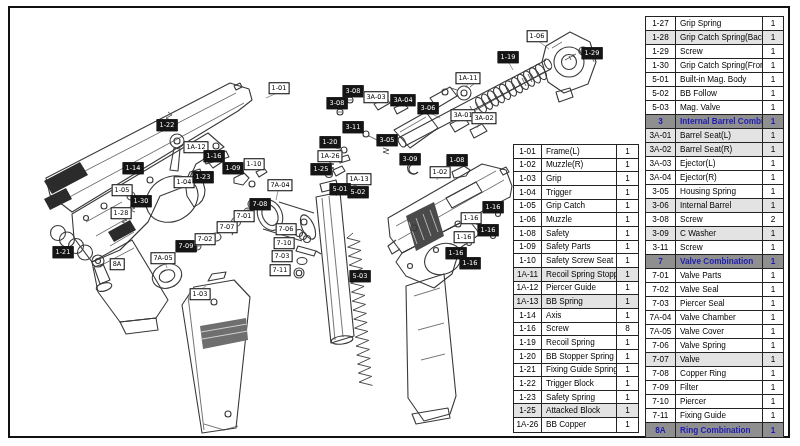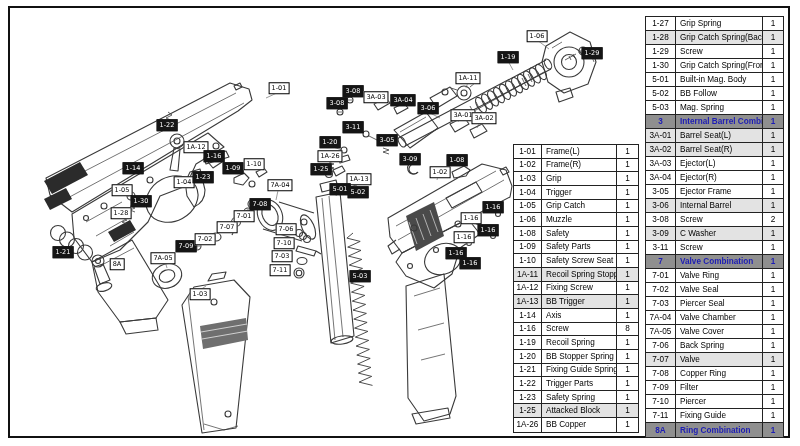--- a/index.html
+++ b/index.html
@@ -290,21 +290,21 @@
   </div>
 
 <div id="table-mid" class="ptable" style="left:513px;top:144px;width:126px;">
     <div class="t-row plain" style="height: 13.67px;">
       <div class="c-no">1-01</div>
       <div class="c-name">Frame(L)</div>
       <div class="c-qty">1</div>
     </div>
     <div class="t-row plain" style="height: 13.67px;">
       <div class="c-no">1-02</div>
-      <div class="c-name">Frame(R)</div>
+      <div class="c-name">Muzzle(R)</div>
       <div class="c-qty">1</div>
     </div>
     <div class="t-row plain" style="height: 13.67px;">
       <div class="c-no">1-03</div>
       <div class="c-name">Grip</div>
       <div class="c-qty">1</div>
     </div>
     <div class="t-row plain" style="height: 13.67px;">
       <div class="c-no">1-04</div>
       <div class="c-name">Trigger</div>
@@ -335,26 +335,26 @@
       <div class="c-name">Safety Screw Seat</div>
       <div class="c-qty">1</div>
     </div>
     <div class="t-row shade" style="height: 13.67px;">
       <div class="c-no">1A-11</div>
       <div class="c-name">Recoil Spring Stopper</div>
       <div class="c-qty">1</div>
     </div>
     <div class="t-row plain" style="height: 13.67px;">
       <div class="c-no">1A-12</div>
-      <div class="c-name">Fixing Screw</div>
+      <div class="c-name">Piercer Guide</div>
       <div class="c-qty">1</div>
     </div>
     <div class="t-row shade" style="height: 13.67px;">
       <div class="c-no">1A-13</div>
-      <div class="c-name">BB Trigger</div>
+      <div class="c-name">BB Spring</div>
       <div class="c-qty">1</div>
     </div>
     <div class="t-row plain" style="height: 13.67px;">
       <div class="c-no">1-14</div>
       <div class="c-name">Axis</div>
       <div class="c-qty">1</div>
     </div>
     <div class="t-row plain" style="height: 13.67px;">
       <div class="c-no">1-16</div>
       <div class="c-name">Screw</div>
@@ -370,21 +370,21 @@
       <div class="c-name">BB Stopper Spring</div>
       <div class="c-qty">1</div>
     </div>
     <div class="t-row plain" style="height: 13.67px;">
       <div class="c-no">1-21</div>
       <div class="c-name">Fixing Guide Spring</div>
       <div class="c-qty">1</div>
     </div>
     <div class="t-row plain" style="height: 13.67px;">
       <div class="c-no">1-22</div>
-      <div class="c-name">Trigger Parts</div>
+      <div class="c-name">Trigger Block</div>
       <div class="c-qty">1</div>
     </div>
     <div class="t-row plain" style="height: 13.67px;">
       <div class="c-no">1-23</div>
       <div class="c-name">Safety Spring</div>
       <div class="c-qty">1</div>
     </div>
     <div class="t-row shade" style="height: 13.67px;">
       <div class="c-no">1-25</div>
       <div class="c-name">Attacked Block</div>
@@ -423,21 +423,21 @@
       <div class="c-name">Built-in Mag. Body</div>
       <div class="c-qty">1</div>
     </div>
     <div class="t-row plain" style="height: 14.03px;">
       <div class="c-no">5-02</div>
       <div class="c-name">BB Follow</div>
       <div class="c-qty">1</div>
     </div>
     <div class="t-row plain" style="height: 14.03px;">
       <div class="c-no">5-03</div>
-      <div class="c-name">Mag. Spring</div>
+      <div class="c-name">Mag. Valve</div>
       <div class="c-qty">1</div>
     </div>
     <div class="t-row header" style="height: 14.03px;">
       <div class="c-no">3</div>
       <div class="c-name">Internal Barrel Combination</div>
       <div class="c-qty">1</div>
     </div>
     <div class="t-row shade" style="height: 14.03px;">
       <div class="c-no">3A-01</div>
       <div class="c-name">Barrel Seat(L)</div>
@@ -453,21 +453,21 @@
       <div class="c-name">Ejector(L)</div>
       <div class="c-qty">1</div>
     </div>
     <div class="t-row plain" style="height: 14.03px;">
       <div class="c-no">3A-04</div>
       <div class="c-name">Ejector(R)</div>
       <div class="c-qty">1</div>
     </div>
     <div class="t-row plain" style="height: 14.03px;">
       <div class="c-no">3-05</div>
-      <div class="c-name">Ejector Frame</div>
+      <div class="c-name">Housing Spring</div>
       <div class="c-qty">1</div>
     </div>
     <div class="t-row shade" style="height: 14.03px;">
       <div class="c-no">3-06</div>
       <div class="c-name">Internal Barrel</div>
       <div class="c-qty">1</div>
     </div>
     <div class="t-row plain" style="height: 14.03px;">
       <div class="c-no">3-08</div>
       <div class="c-name">Screw</div>
@@ -483,21 +483,21 @@
       <div class="c-name">Screw</div>
       <div class="c-qty">1</div>
     </div>
     <div class="t-row header" style="height: 14.03px;">
       <div class="c-no">7</div>
       <div class="c-name">Valve Combination</div>
       <div class="c-qty">1</div>
     </div>
     <div class="t-row plain" style="height: 14.03px;">
       <div class="c-no">7-01</div>
-      <div class="c-name">Valve Ring</div>
+      <div class="c-name">Valve Parts</div>
       <div class="c-qty">1</div>
     </div>
     <div class="t-row plain" style="height: 14.03px;">
       <div class="c-no">7-02</div>
       <div class="c-name">Valve Seal</div>
       <div class="c-qty">1</div>
     </div>
     <div class="t-row plain" style="height: 14.03px;">
       <div class="c-no">7-03</div>
       <div class="c-name">Piercer Seal</div>
@@ -508,21 +508,21 @@
       <div class="c-name">Valve Chamber</div>
       <div class="c-qty">1</div>
     </div>
     <div class="t-row plain" style="height: 14.03px;">
       <div class="c-no">7A-05</div>
       <div class="c-name">Valve Cover</div>
       <div class="c-qty">1</div>
     </div>
     <div class="t-row plain" style="height: 14.03px;">
       <div class="c-no">7-06</div>
-      <div class="c-name">Back Spring</div>
+      <div class="c-name">Valve Spring</div>
       <div class="c-qty">1</div>
     </div>
     <div class="t-row shade" style="height: 14.03px;">
       <div class="c-no">7-07</div>
       <div class="c-name">Valve</div>
       <div class="c-qty">1</div>
     </div>
     <div class="t-row plain" style="height: 14.03px;">
       <div class="c-no">7-08</div>
       <div class="c-name">Copper Ring</div>

